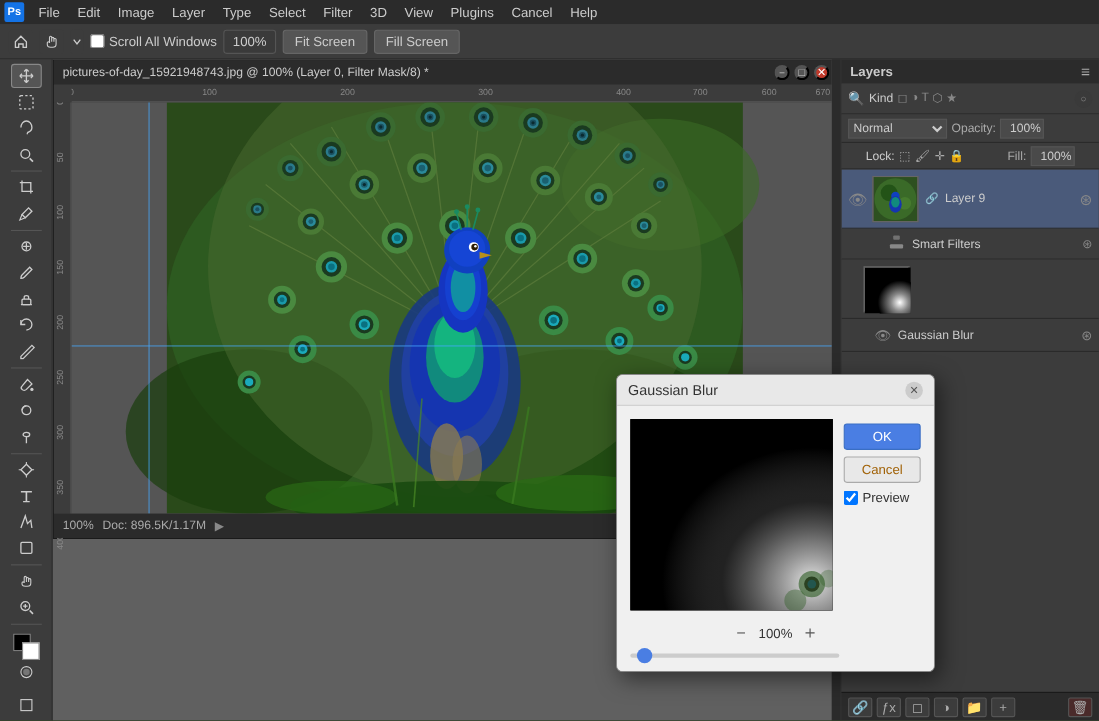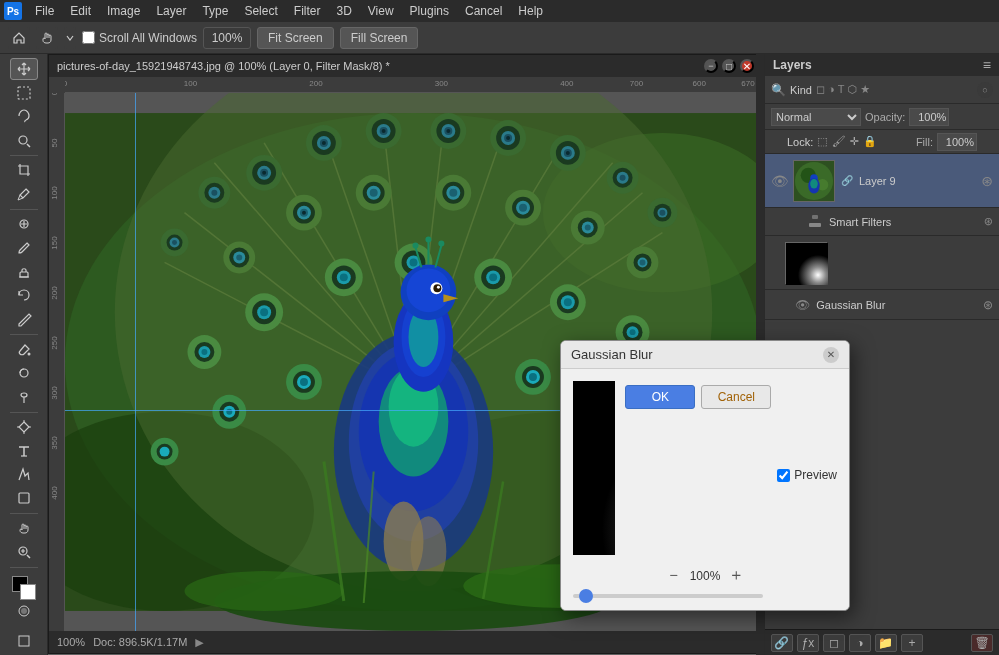--- a/index.html
+++ b/index.html
@@ -119,21 +119,21 @@
       background: #606060;
       position: relative;
       overflow: hidden;
     }
 
     
     #doc-window {
       position: absolute;
       top: 0; left: 0;
       width: 715px;
-      height: 600px;
+      height: 436px;
       background: #3c3c3c;
       border: 1px solid #1a1a1a;
     }
     #doc-titlebar {
       height: 22px;
       background: #2b2b2b;
       display: flex;
       align-items: center;
       padding: 0 8px;
       justify-content: space-between;
@@ -1181,21 +1181,21 @@
           <rect width="194" height="174" fill="url(#gbPreviewGrad)"></rect>
 
           <circle cx="165" cy="150" r="12" fill="#2a5a20" opacity="0.6"></circle>
           <circle cx="165" cy="150" r="7" fill="#1a3010" opacity="0.8"></circle>
           <circle cx="165" cy="150" r="4" fill="#1a6a7a" opacity="0.5"></circle>
           <circle cx="150" cy="165" r="10" fill="#2a5a20" opacity="0.4"></circle>
           <circle cx="180" cy="145" r="8" fill="#2a5a20" opacity="0.3"></circle>
         </svg>
       </div>
 
-      <div style="display:flex;flex-direction:row;gap:6px;padding-top:4px;">
+      <div style="display:flex;flex-direction:column;gap:6px;padding-top:4px;">
         <button class="gb-btn gb-btn-ok">OK</button>
         <button class="gb-btn gb-btn-cancel">Cancel</button>
         <label id="gb-preview-checkbox">
           <input type="checkbox" checked="" style="">
           <span>Preview</span>
         </label>
       </div>
     </div>
 
     <div id="gb-zoom-row">

